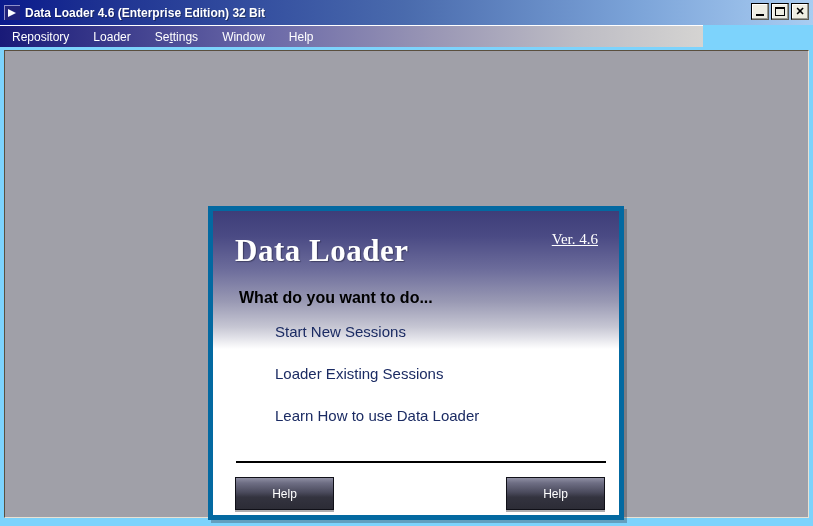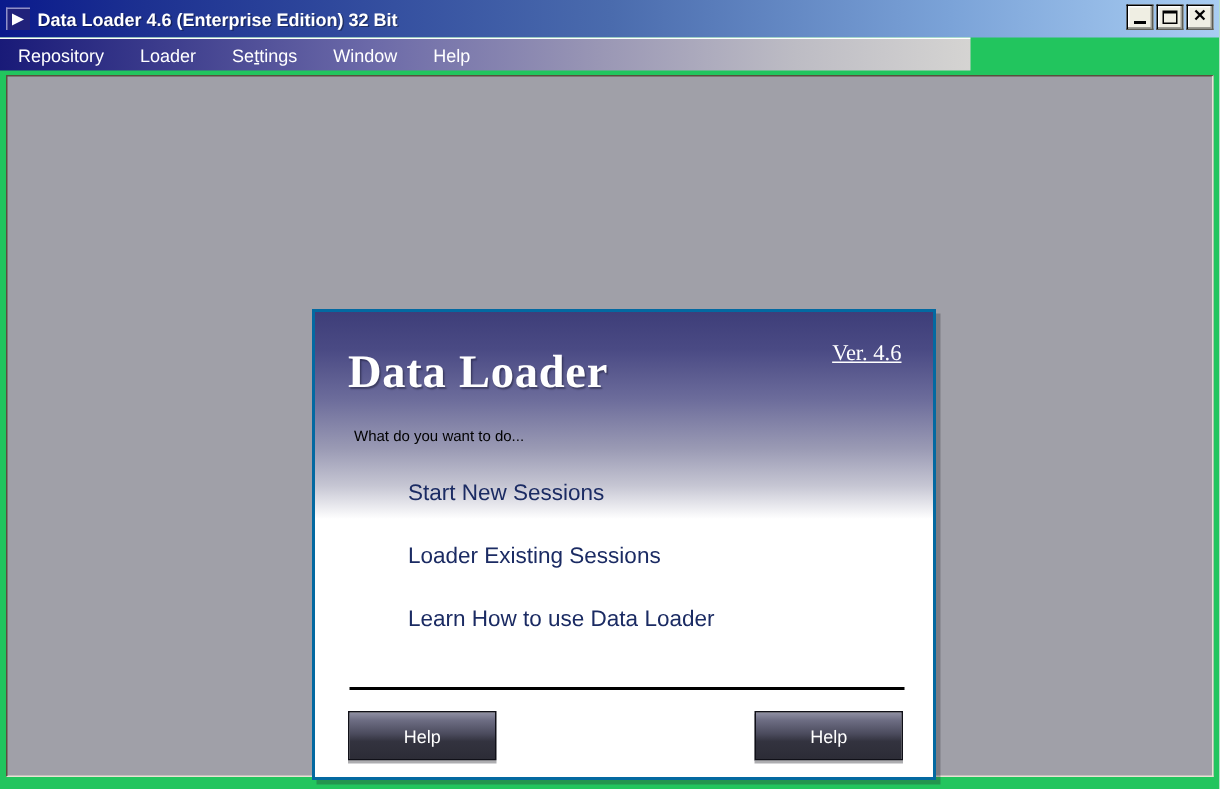--- a/index.html
+++ b/index.html
@@ -10,21 +10,21 @@
   body {
     font-family: "Liberation Sans", sans-serif;
   }
 
   
   #app-window {
     position: relative;
     width: 813px;
     height: 526px;
     overflow: hidden;
-    background: #22c55e;
+    background: #7dd3fc;
     box-sizing: border-box;
   }
 
   
   #title-bar {
     position: absolute;
     left: 0;
     top: 0;
     width: 813px;
     height: 25px;
@@ -111,21 +111,21 @@
     border: 1px solid #000000;
     border-top-width: 2px;
     box-sizing: border-box;
   }
 
   
   #menu-bar {
     position: absolute;
     left: 0;
     top: 25px;
-    width: 647px;
+    width: 703px;
     height: 22px;
     background: linear-gradient(to right, #191a78 0%, #3f3f8e 18%, #6b69a8 38%, #9a97b5 62%, #bdbcc4 82%, #d5d4d2 100%);
     border-top: 1px solid #ffffff;
     display: flex;
     align-items: center;
     box-sizing: border-box;
     padding-left: 12px;
   }
   .menu-item {
     color: #ffffff;
@@ -152,21 +152,21 @@
   }
 
   
   #splash-dialog {
     position: absolute;
     left: 203px;
     top: 155px;
     width: 416px;
     height: 314px;
     background: #ffffff;
-    border: 2px solid #0369a1;
+    border: 5px solid #0369a1;
     box-shadow: 3px 3px 0 rgba(40,40,48,0.30);
     box-sizing: border-box;
     overflow: hidden;
   }
   #dialog-gradient {
     position: absolute;
     left: 0;
     top: 0;
     width: 100%;
     height: 138px;
@@ -193,22 +193,22 @@
     font-size: 15px;
     font-weight: normal;
     text-decoration: underline;
     white-space: nowrap;
   }
   #prompt-text {
     position: absolute;
     left: 26px;
     top: 78px;
     color: #000000;
-    font-size: 10px;
-    font-weight: normal;
+    font-size: 16px;
+    font-weight: bold;
     white-space: nowrap;
   }
   #action-list {
     position: absolute;
     left: 62px;
     top: 112px;
     width: 330px;
   }
   .action-link {
     display: block;

